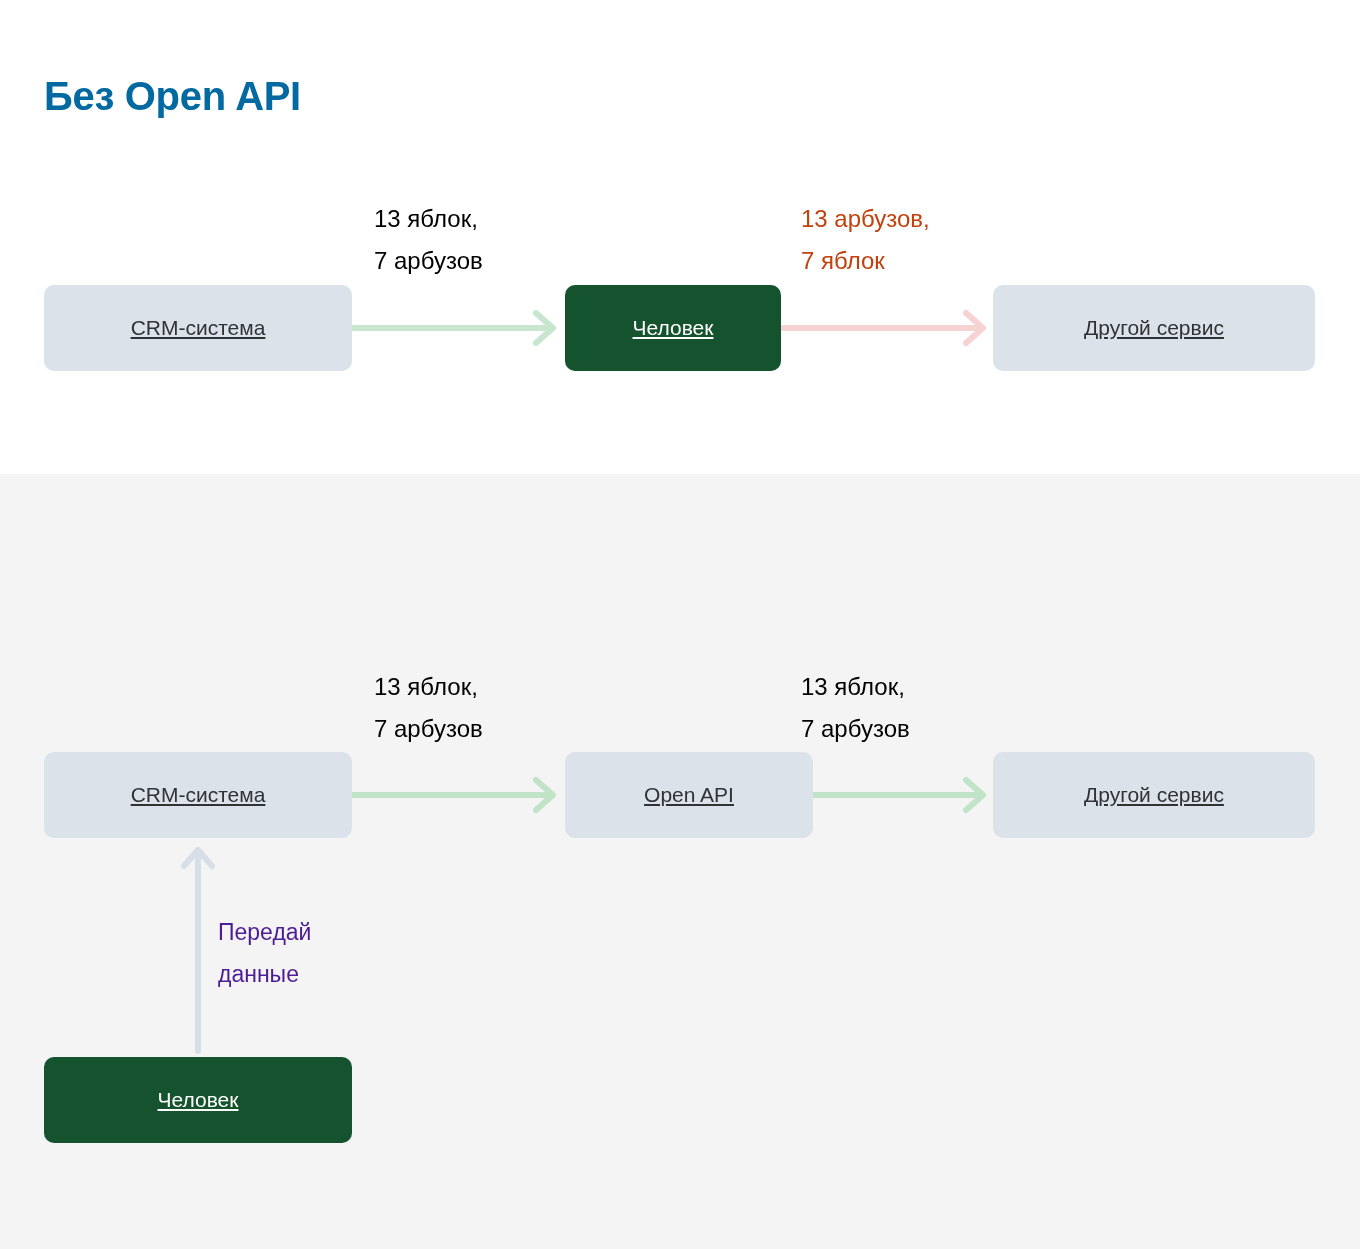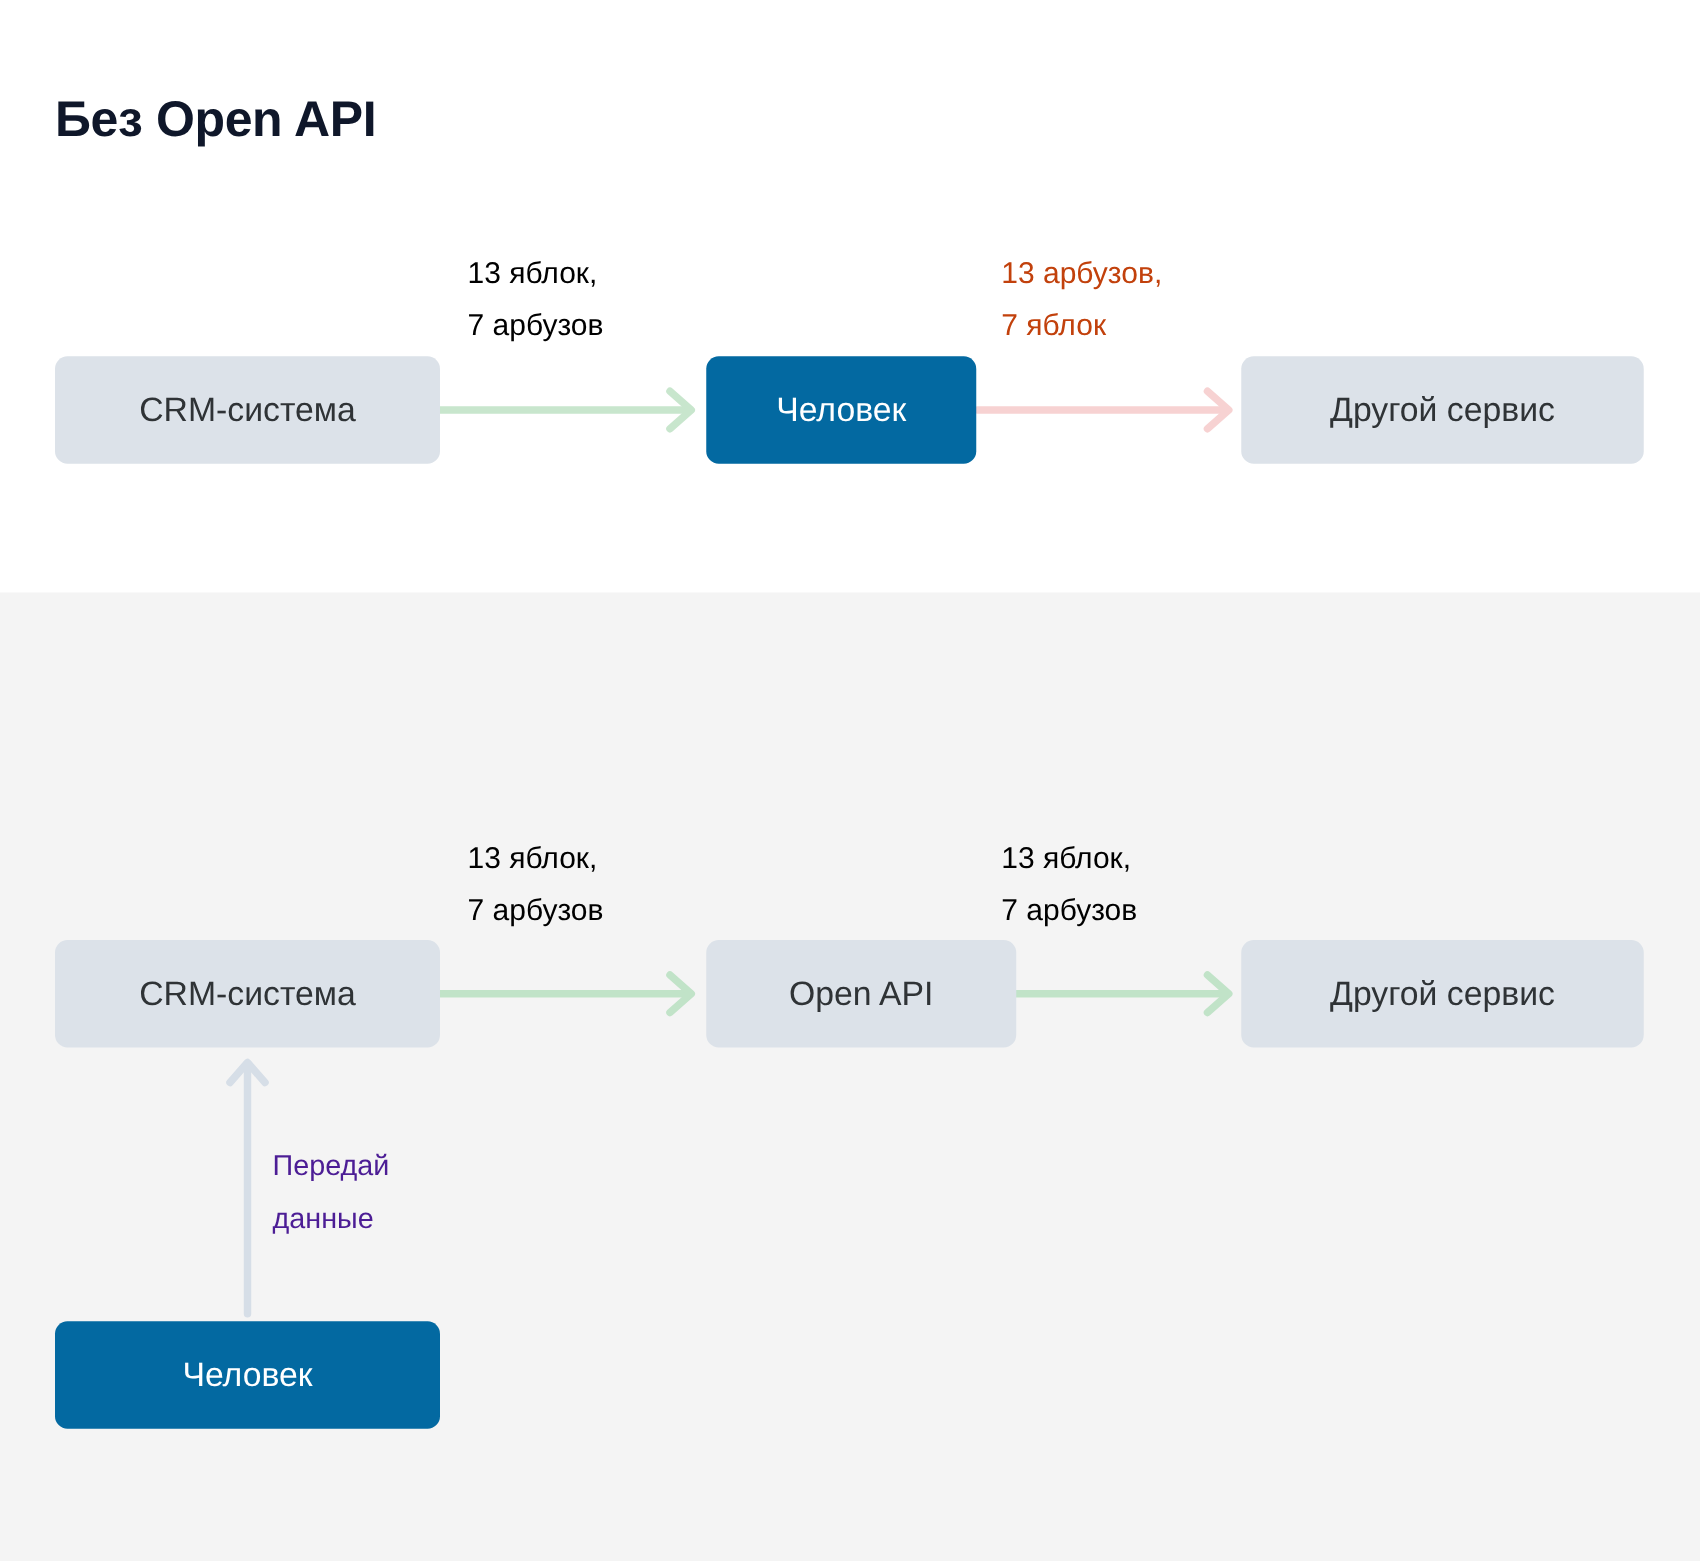--- a/index.html
+++ b/index.html
@@ -11,40 +11,41 @@
     position:relative;
   }
   .panel{position:absolute;left:0;width:1360px;}
   #panel-top{top:0;height:474px;background:#ffffff;}
   #panel-bottom{top:474px;height:775px;background:#f4f4f4;}
 
   .section-title{
     position:absolute;
     font-size:40px;
     font-weight:bold;
-    color:#0f172a;
+    color:#0369a1;
     letter-spacing:-0.3px;
     white-space:nowrap;
   }
   #title-top{left:44px;top:74px;}
   #title-bottom{left:44px;top:544px;}
 
   
   .node{
     position:absolute;
     border-radius:10px;
     display:flex;
     align-items:center;
     justify-content:center;
-    font-size:27px;
+    font-size:21px;
     white-space:nowrap;
     box-sizing:border-box;
+    text-decoration:underline;
   }
   .node.light{background:#dce2e9;color:#2f3336;}
-  .node.dark{background:#0369a1;color:#ffffff;text-align:center;}
+  .node.dark{background:#14532d;color:#ffffff;text-align:center;}
 
   
   .arrow-label{
     position:absolute;
     font-size:24px;
     line-height:42px;
     white-space:pre-line;
   }
   .lbl-green{color:#000000;}
   .lbl-red{color:#c2410c;}

